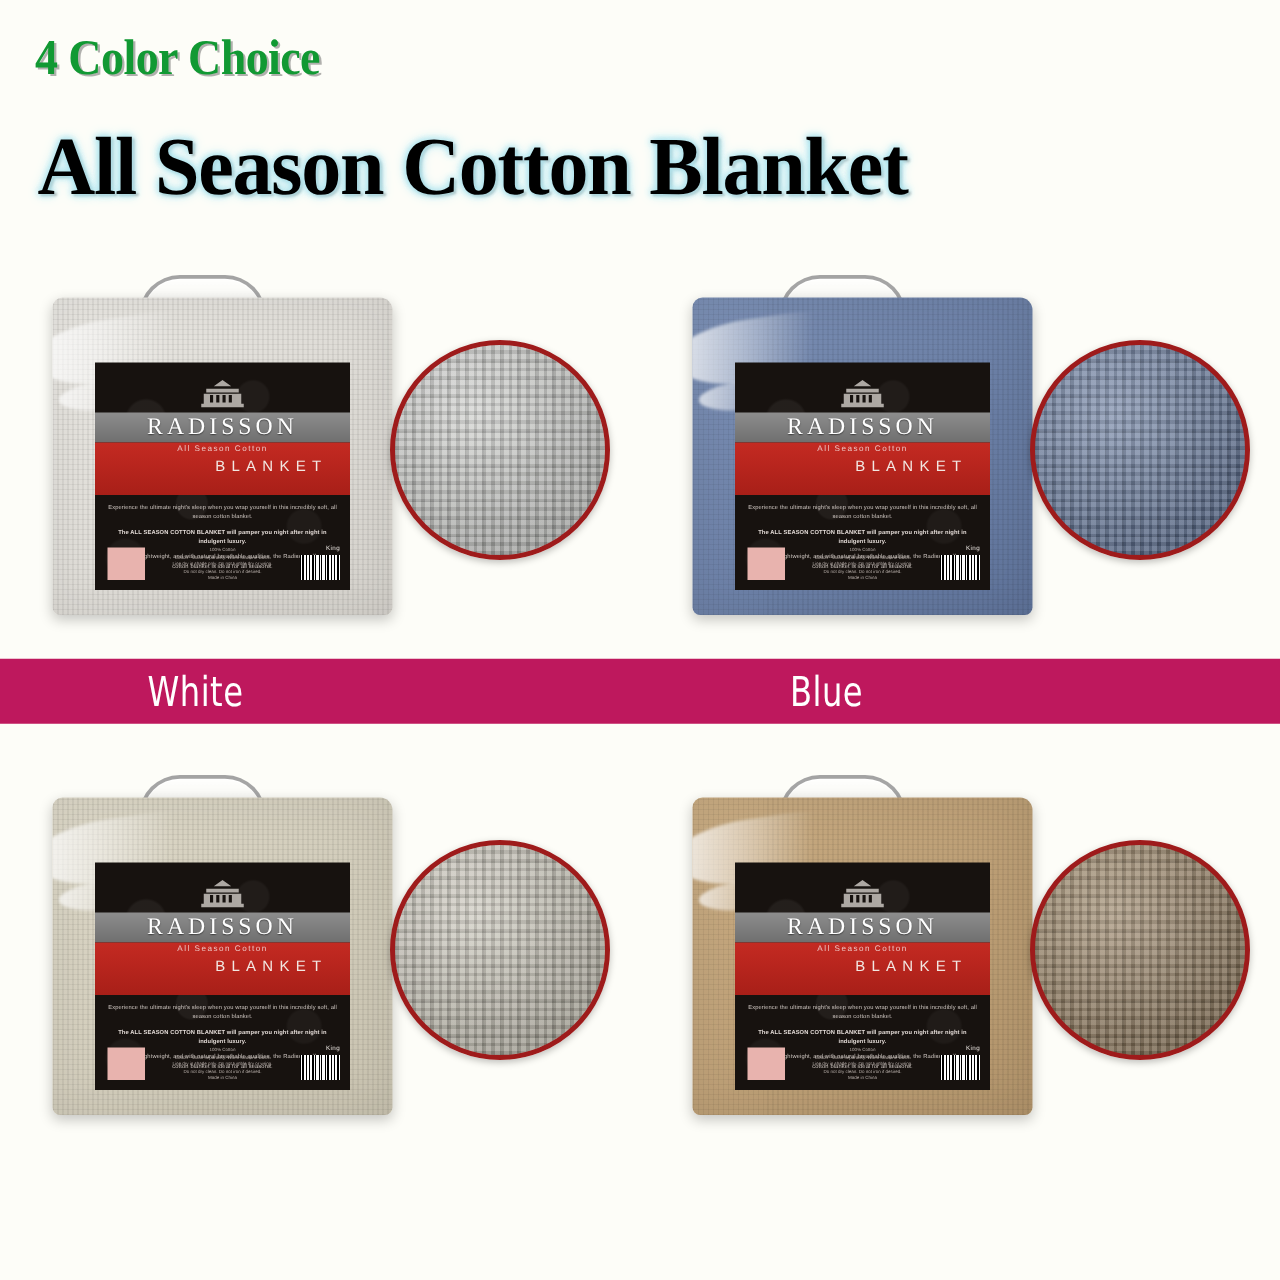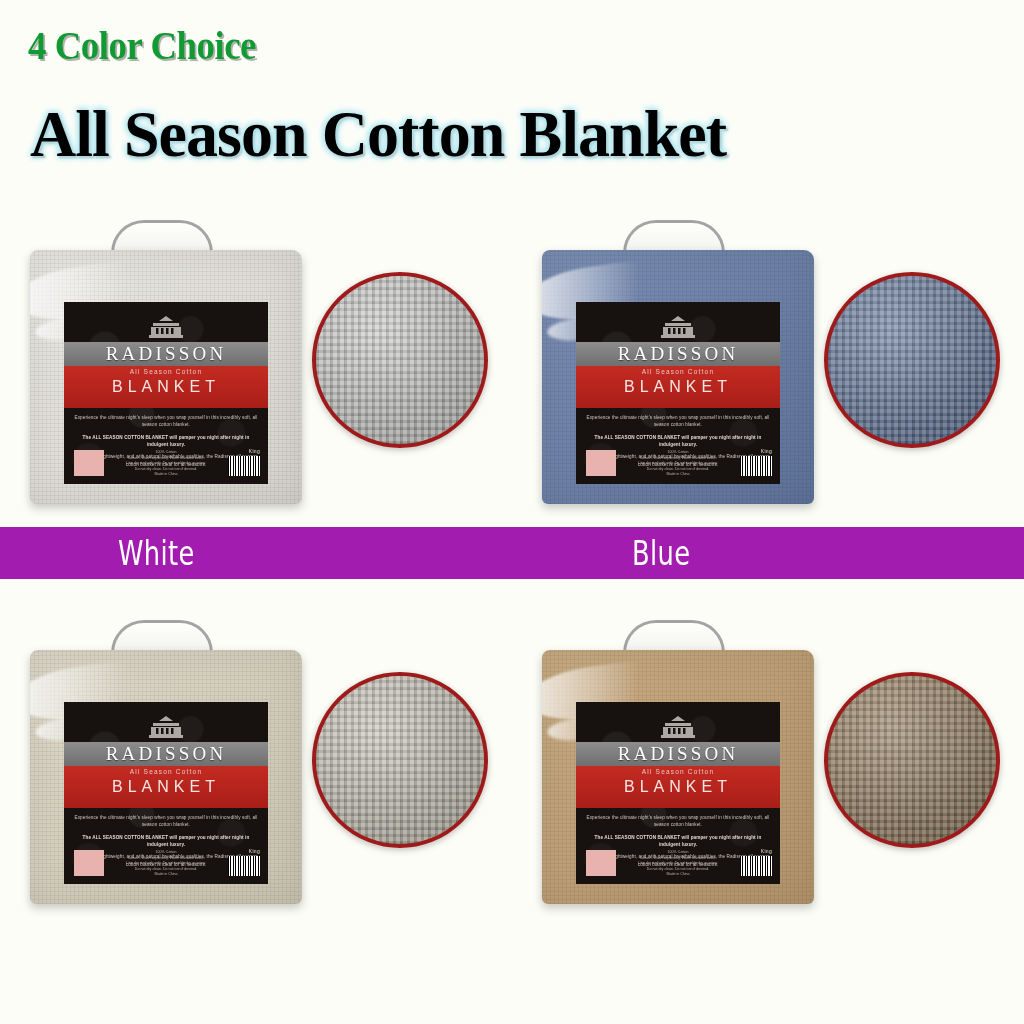--- a/index.html
+++ b/index.html
@@ -42,25 +42,24 @@
   .row-2{top:600px;height:327px;}
   .cell{position:absolute;top:0;width:512px;height:327px;}
   .cell-l{left:0;} .cell-r{left:512px;}
 
   
   .pack{
     position:absolute;left:26px;top:20px;
     width:272px;height:272px;
   }
   .pack-body{
-    position:absolute;left:4px;top:18px;width:272px;height:254px;
+    position:absolute;left:16px;top:18px;width:272px;height:254px;
     border-radius:8px 10px 6px 6px;
     box-shadow:0 4px 10px rgba(0,0,0,.22), inset 0 0 40px rgba(0,0,0,.07);
     overflow:hidden;
-    margin-top:12px;
   }
   
   .weave{
     position:absolute;inset:0;
     background-image:
       repeating-linear-gradient(90deg, rgba(0,0,0,.055) 0 1px, transparent 1px 4px),
       repeating-linear-gradient(0deg, rgba(0,0,0,.05) 0 1px, transparent 1px 4px);
   }
   
   .sheen{position:absolute;inset:0;}
@@ -115,22 +114,22 @@
     position:absolute;left:0;top:64px;width:100%;height:42px;
     background:linear-gradient(180deg,#c42a22,#a81f18);
   }
   .sub{
     position:absolute;left:0;top:66px;width:100%;
     text-align:center;font-size:6.5px;letter-spacing:1.2px;
     color:rgba(255,255,255,.72);
   }
   .blanket{
     position:absolute;left:0;top:76px;width:100%;
-    text-align:center;font-size:16px;letter-spacing:5px;
-    color:#f2e7e2;font-weight:300;
+    text-align:center;font-size:12px;letter-spacing:5px;
+    color:#f2e7e2;font-weight:300;padding-left:39px;
   }
   .copy{
     position:absolute;left:10px;right:10px;top:112px;
     text-align:center;color:#cfc7c2;
   }
   .copy p{margin:0 0 5px;font-size:4.6px;line-height:1.6;letter-spacing:.1px;}
   .copy p.bold{font-weight:bold;color:#e2dad6;}
   .swatch-chip{
     position:absolute;left:10px;bottom:8px;width:30px;height:26px;
     background:#e8b3ae;
@@ -166,21 +165,21 @@
       repeating-linear-gradient(90deg, rgba(0,0,0,.08) 0 1px, transparent 1px 14px),
       repeating-linear-gradient(0deg,  rgba(0,0,0,.07) 0 1px, transparent 1px 14px);
   }
   .circle .shade{
     position:absolute;inset:0;
     background:radial-gradient(circle at 38% 32%, rgba(255,255,255,.22), rgba(0,0,0,.14) 85%);
   }
 
   
   .namebar{
-    position:absolute;left:0;width:1024px;height:52px;background:#a21caf;
+    position:absolute;left:0;width:1024px;height:52px;background:#be185d;
   }
   .namebar-1{top:527px;}
   .namebar-2{top:955px;}
   .namebar .nm{
     position:absolute;top:0;height:52px;
     display:flex;align-items:center;
     color:#fff;
     font-family:"DejaVu Sans", sans-serif;
     font-size:33px;font-weight:400;
     transform:scaleX(0.78);transform-origin:left center;

